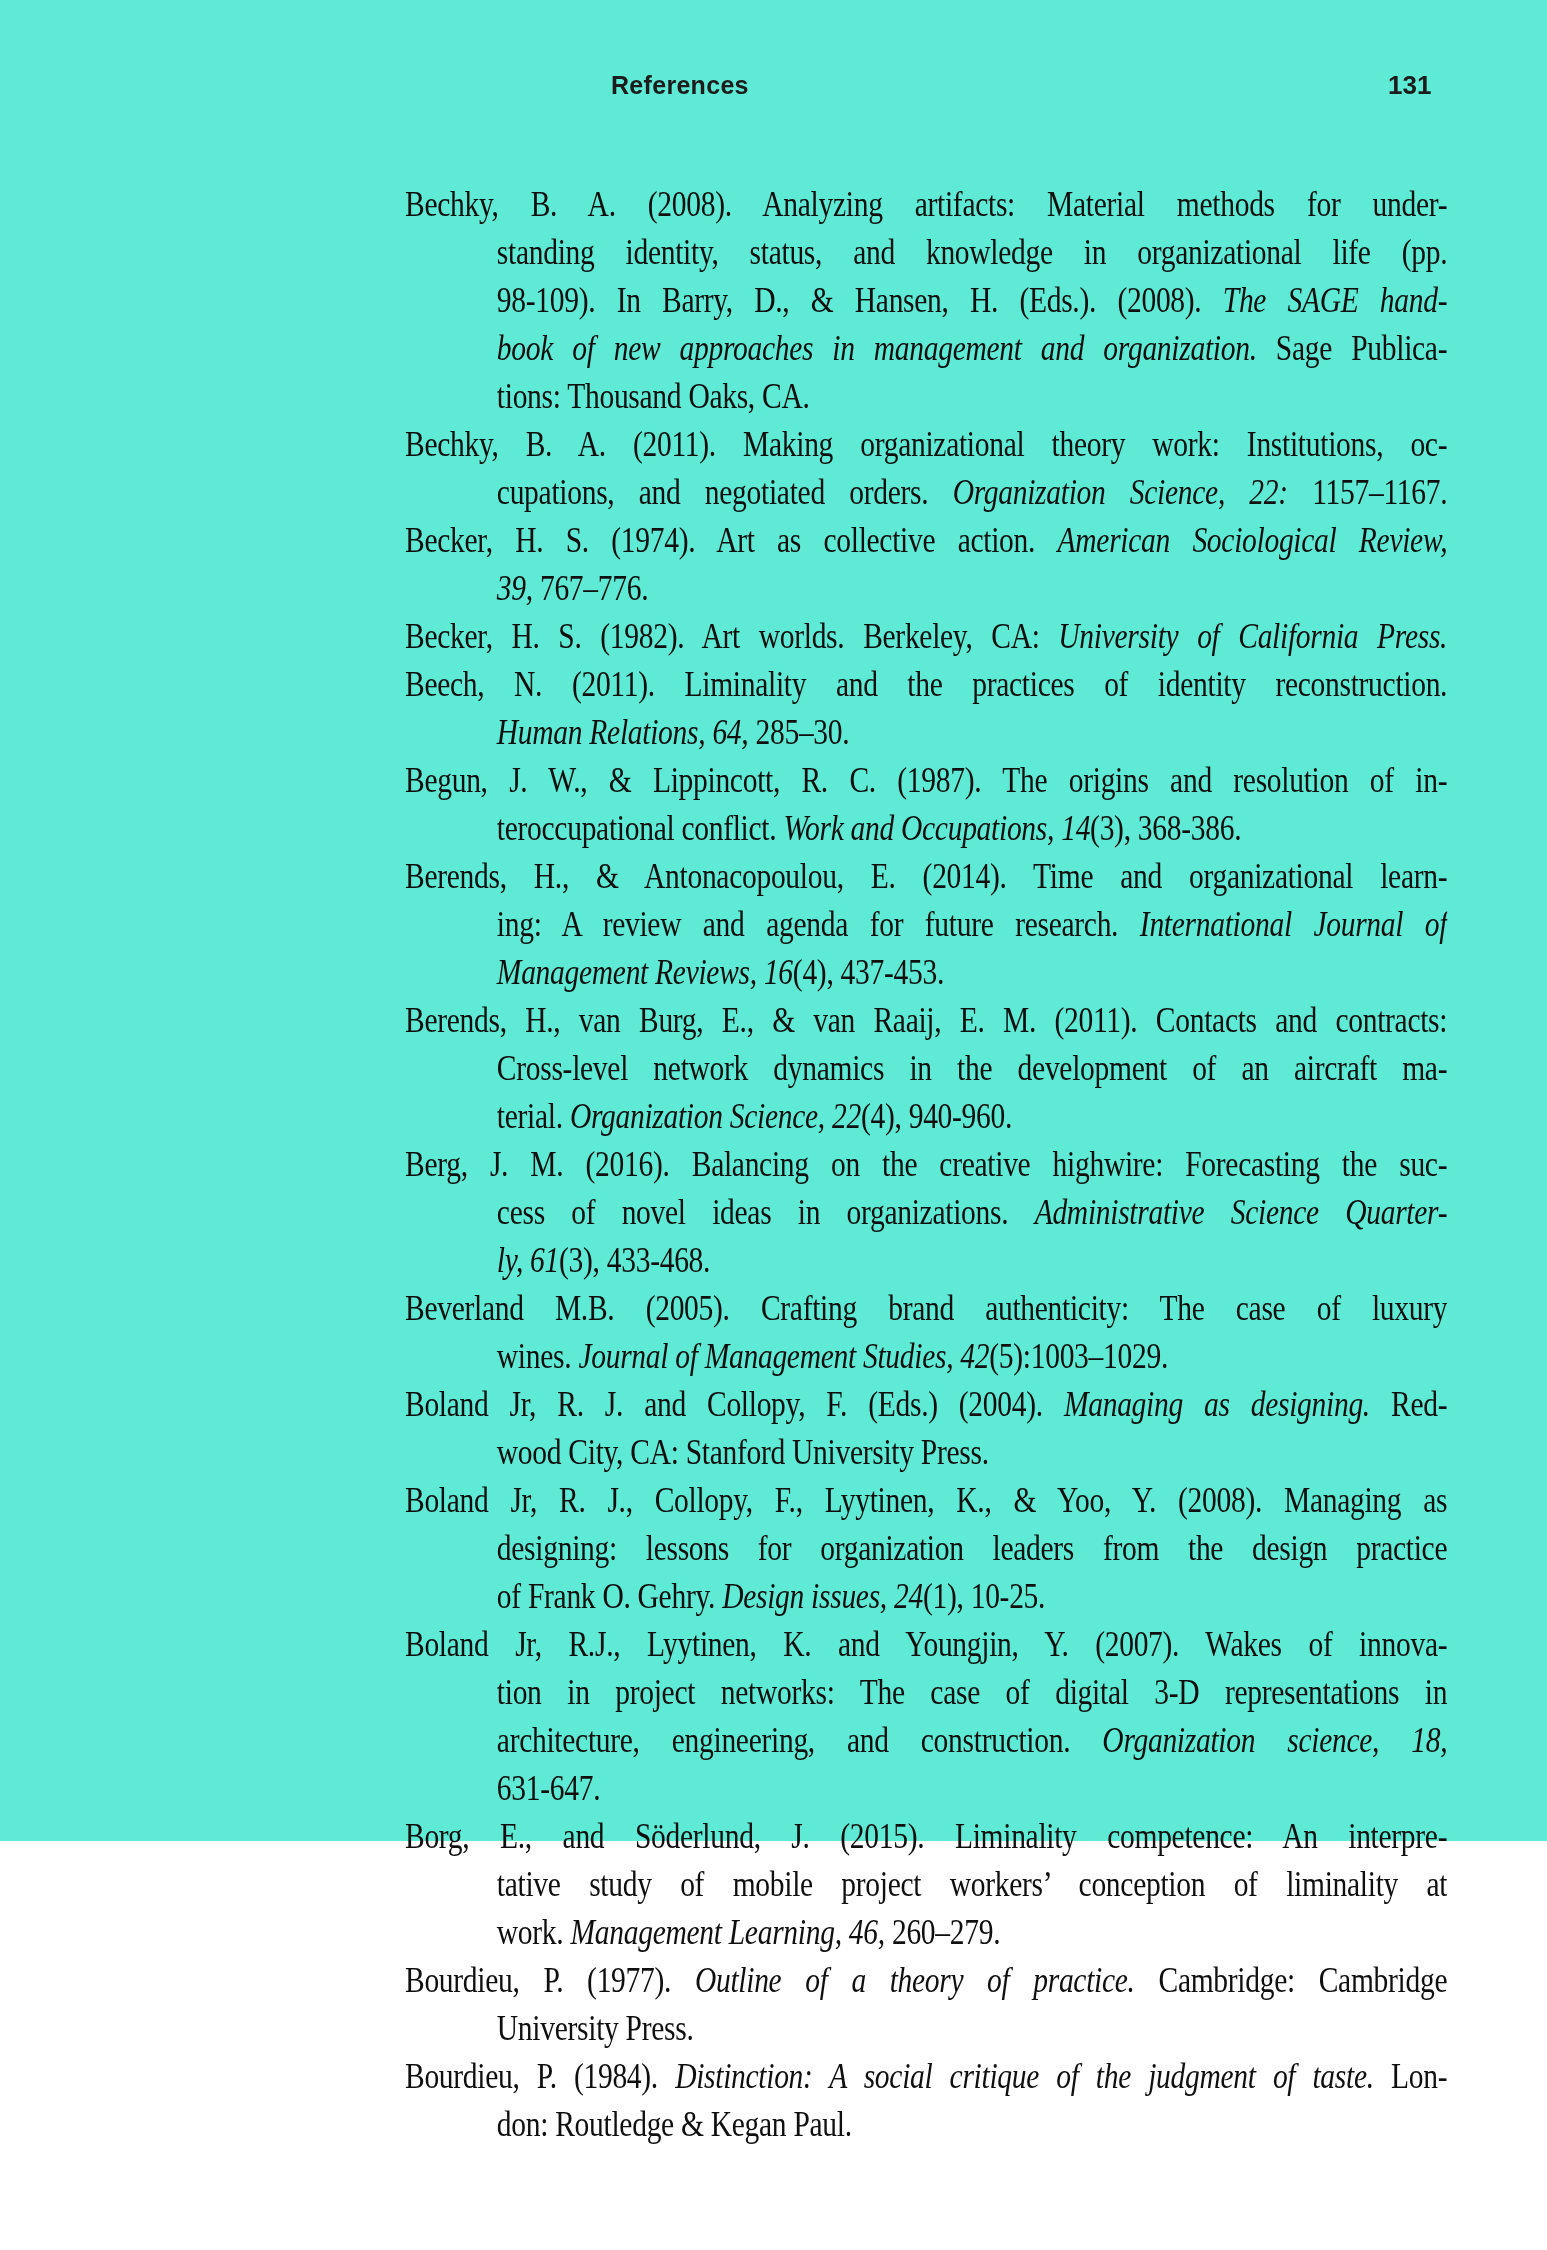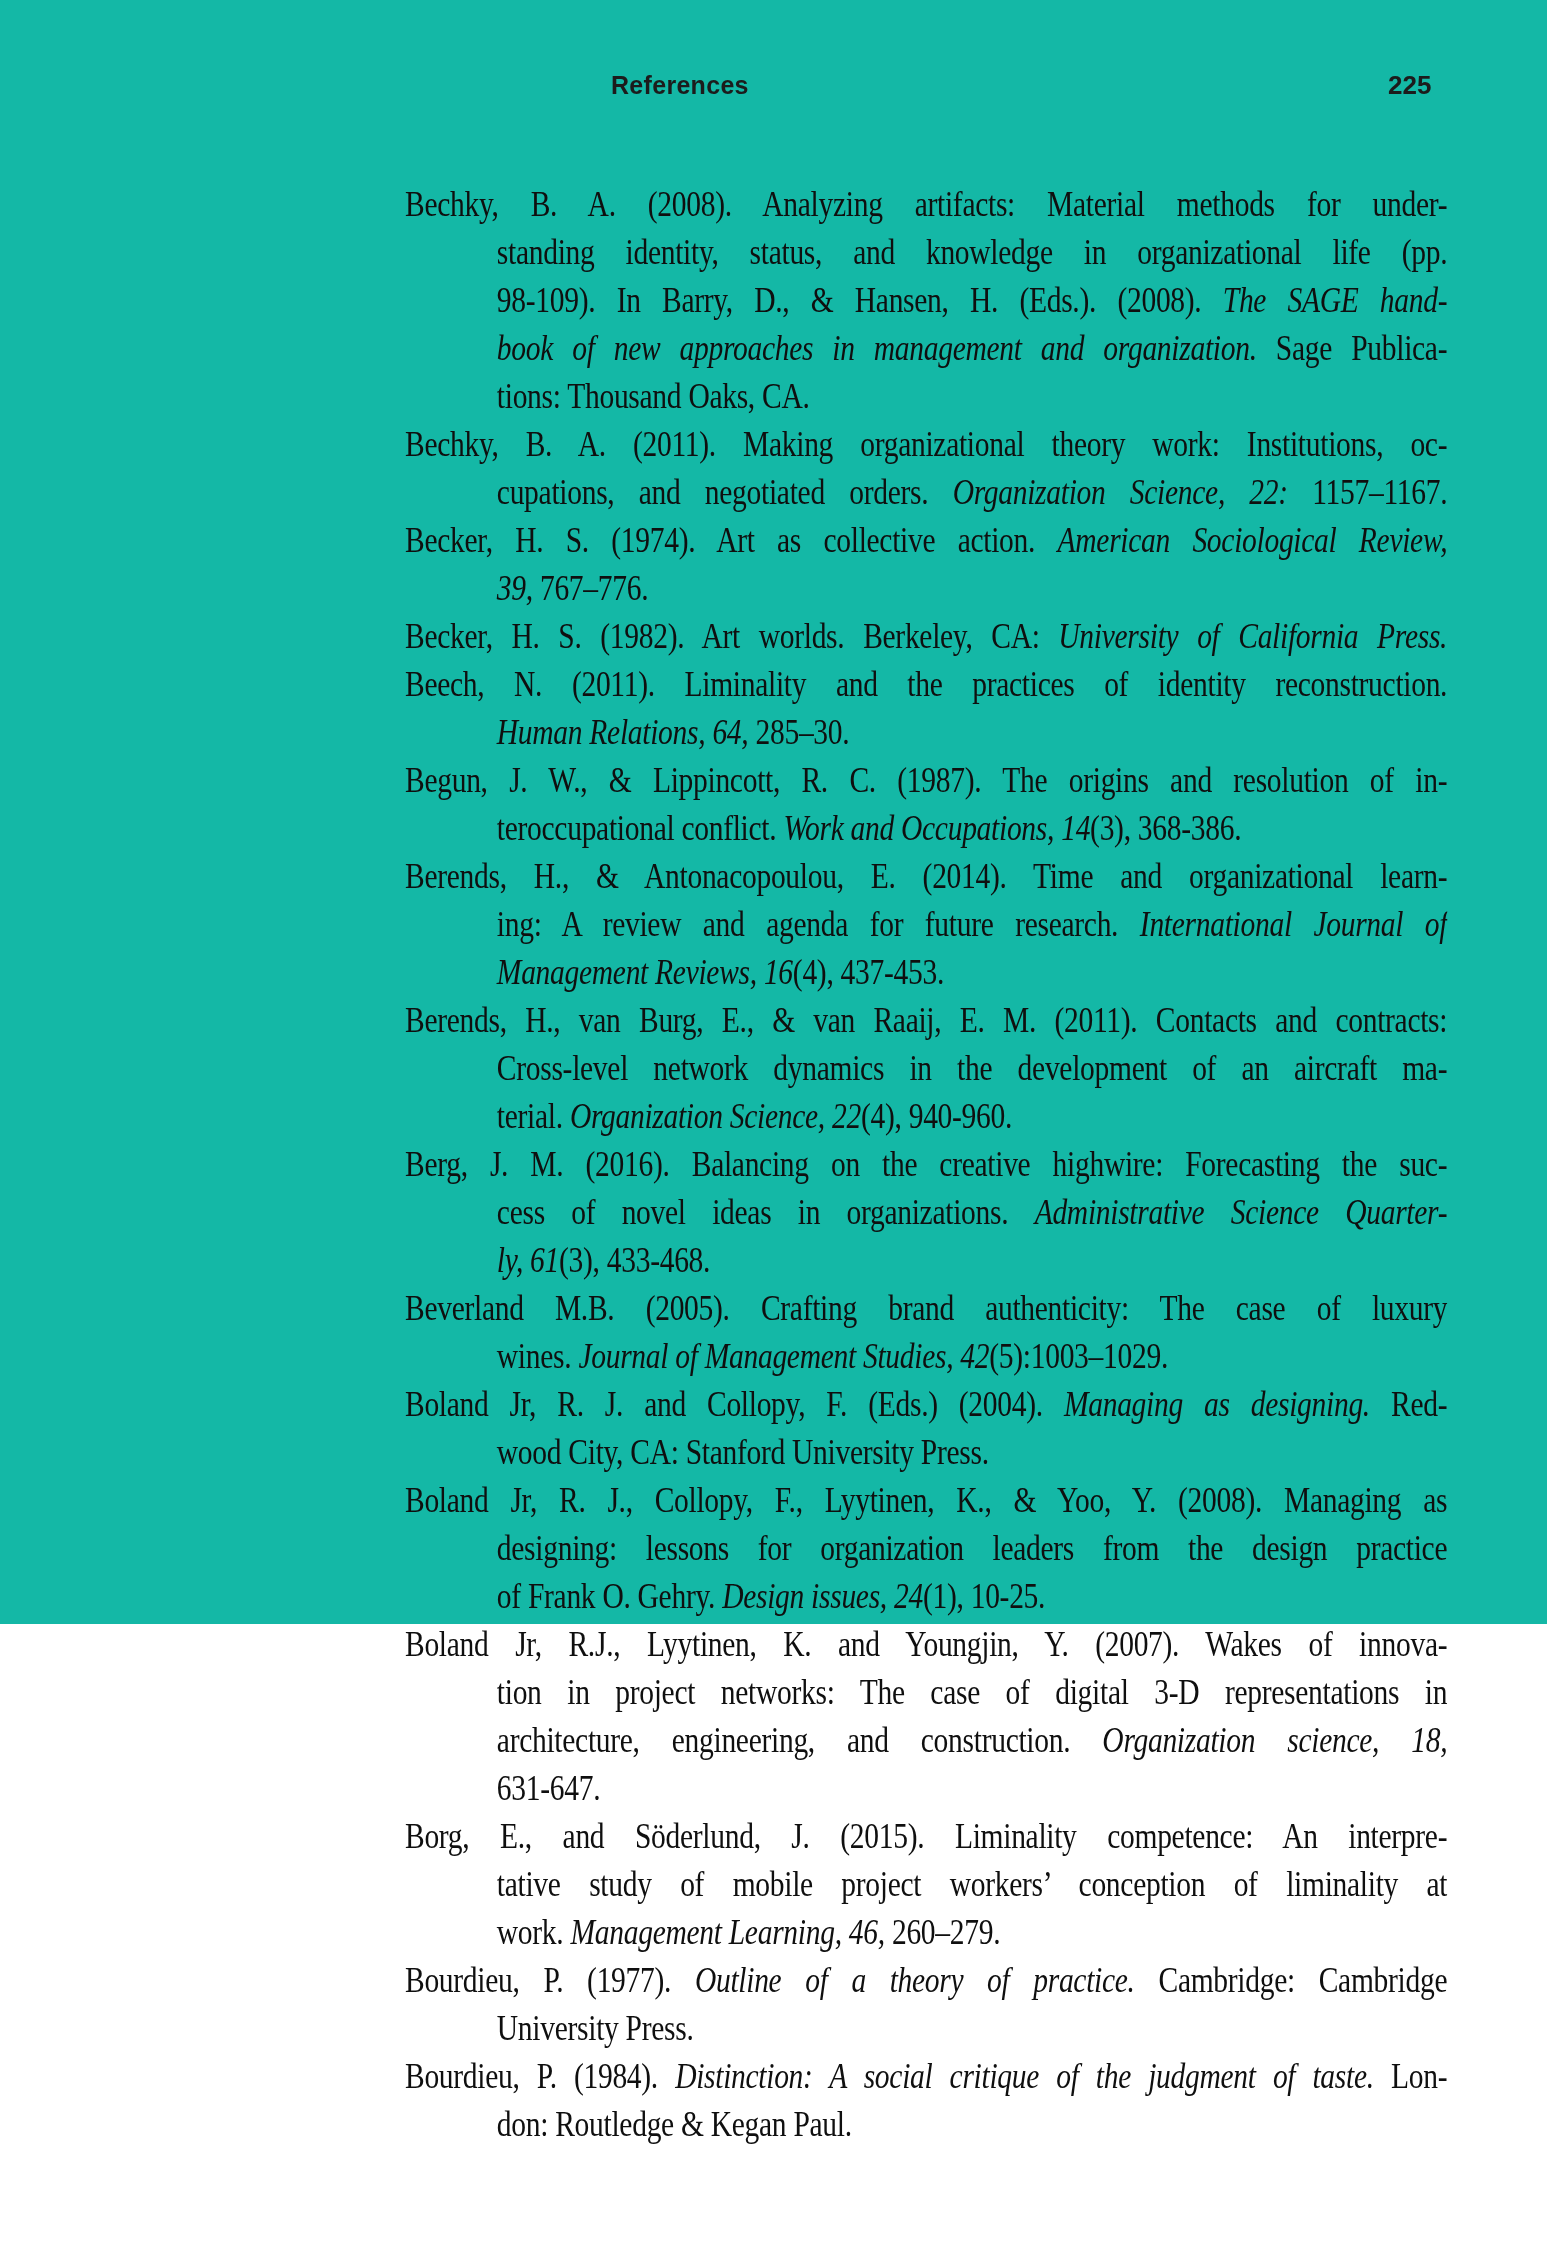--- a/index.html
+++ b/index.html
@@ -6,22 +6,22 @@
     margin: 0;
     padding: 0;
     width: 1547px;
     height: 2250px;
     background: #ffffff;
     overflow: hidden;
   }
   #page {
     position: relative;
     width: 1547px;
-    height: 1624px;
-    background: #14b8a6;
+    height: 1841px;
+    background: #5eead4;
     color: #101010;
   }
   .running-head-title {
     position: absolute;
     left: 611px;
     top: 71px;
     font-family: "Liberation Sans", sans-serif;
     font-weight: 700;
     font-size: 25px;
     letter-spacing: 0.3px;
@@ -63,21 +63,21 @@
   }
   .run.it {
     font-style: italic;
   }
 </style>
 </head>
 <body>
 
 <div id="page">
   <div class="running-head-title">References</div>
-  <div class="running-head-page">225</div>
+  <div class="running-head-page">131</div>
   <div class="refs">
       <div>
         <div class="line just"><span class="run">Bechky, B. A. (2008). Analyzing artifacts: Material methods for under-</span></div>
         <div class="line indent just"><span class="run">standing identity, status, and knowledge in organizational life (pp.</span></div>
         <div class="line indent just"><span class="run">98-109). In Barry, D., &amp; Hansen, H. (Eds.). (2008). </span><span class="run it">The SAGE hand-</span></div>
         <div class="line indent just"><span class="run it">book of new approaches in management and organization.</span><span class="run"> Sage Publica-</span></div>
         <div class="line indent"><span class="run">tions: Thousand Oaks, CA.</span></div>
       </div>
       <div>
         <div class="line just"><span class="run">Bechky, B. A. (2011). Making organizational theory work: Institutions, oc-</span></div>

